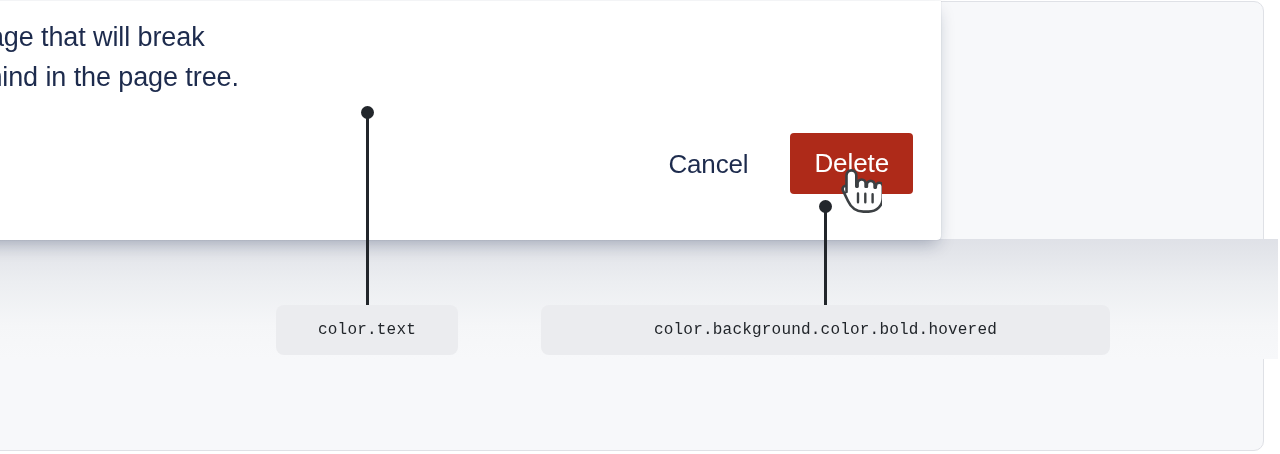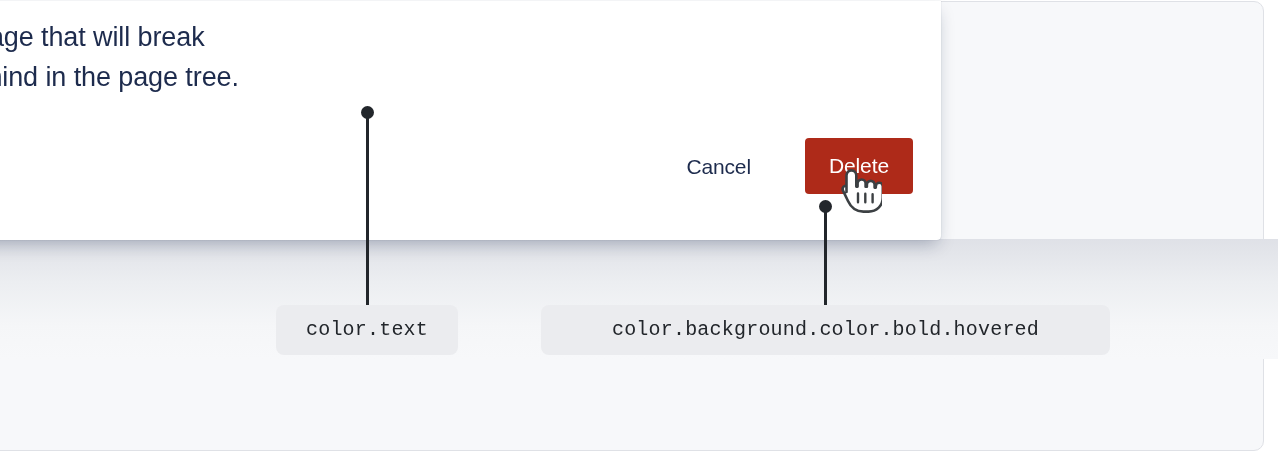--- a/index.html
+++ b/index.html
@@ -83,41 +83,41 @@
     position: absolute;
     right: 28px;
     bottom: 46px;
     display: flex;
     align-items: center;
     gap: 0;
   }
 
   .btn {
     font-family: "Liberation Sans", sans-serif;
-    font-size: 21px;
+    font-size: 26px;
     line-height: 1;
     border: none;
     cursor: pointer;
     padding: 0;
     background: transparent;
   }
 
   .btn-subtle {
     color: #1d2b4d;
     padding: 16px 22px;
     border-radius: 4px;
     letter-spacing: -0.15px;
   }
 
   .btn-danger {
     color: #ffffff;
     background: #ae2a19;
     border-radius: 4px;
     padding: 17px 24px 18px 24px;
-    margin-left: 32px;
+    margin-left: 20px;
     letter-spacing: -0.1px;
   }
 
   
   .cursor-hand {
     position: absolute;
     left: 836px;
     top: 166px;
     width: 46px;
     height: 48px;
@@ -137,21 +137,21 @@
     border-radius: 50%;
     background: #22262b;
   }
 
   .chip {
     position: absolute;
     background: #ebecef;
     border-radius: 8px;
     color: #22262b;
     font-family: "Liberation Mono", monospace;
-    font-size: 20px;
+    font-size: 16px;
     line-height: 30px;
     letter-spacing: 0.2px;
     display: flex;
     align-items: center;
     justify-content: center;
     box-sizing: border-box;
     white-space: nowrap;
   }
 
   .chip-text   { left: 276px;  top: 305px; width: 182px; height: 50px; }

